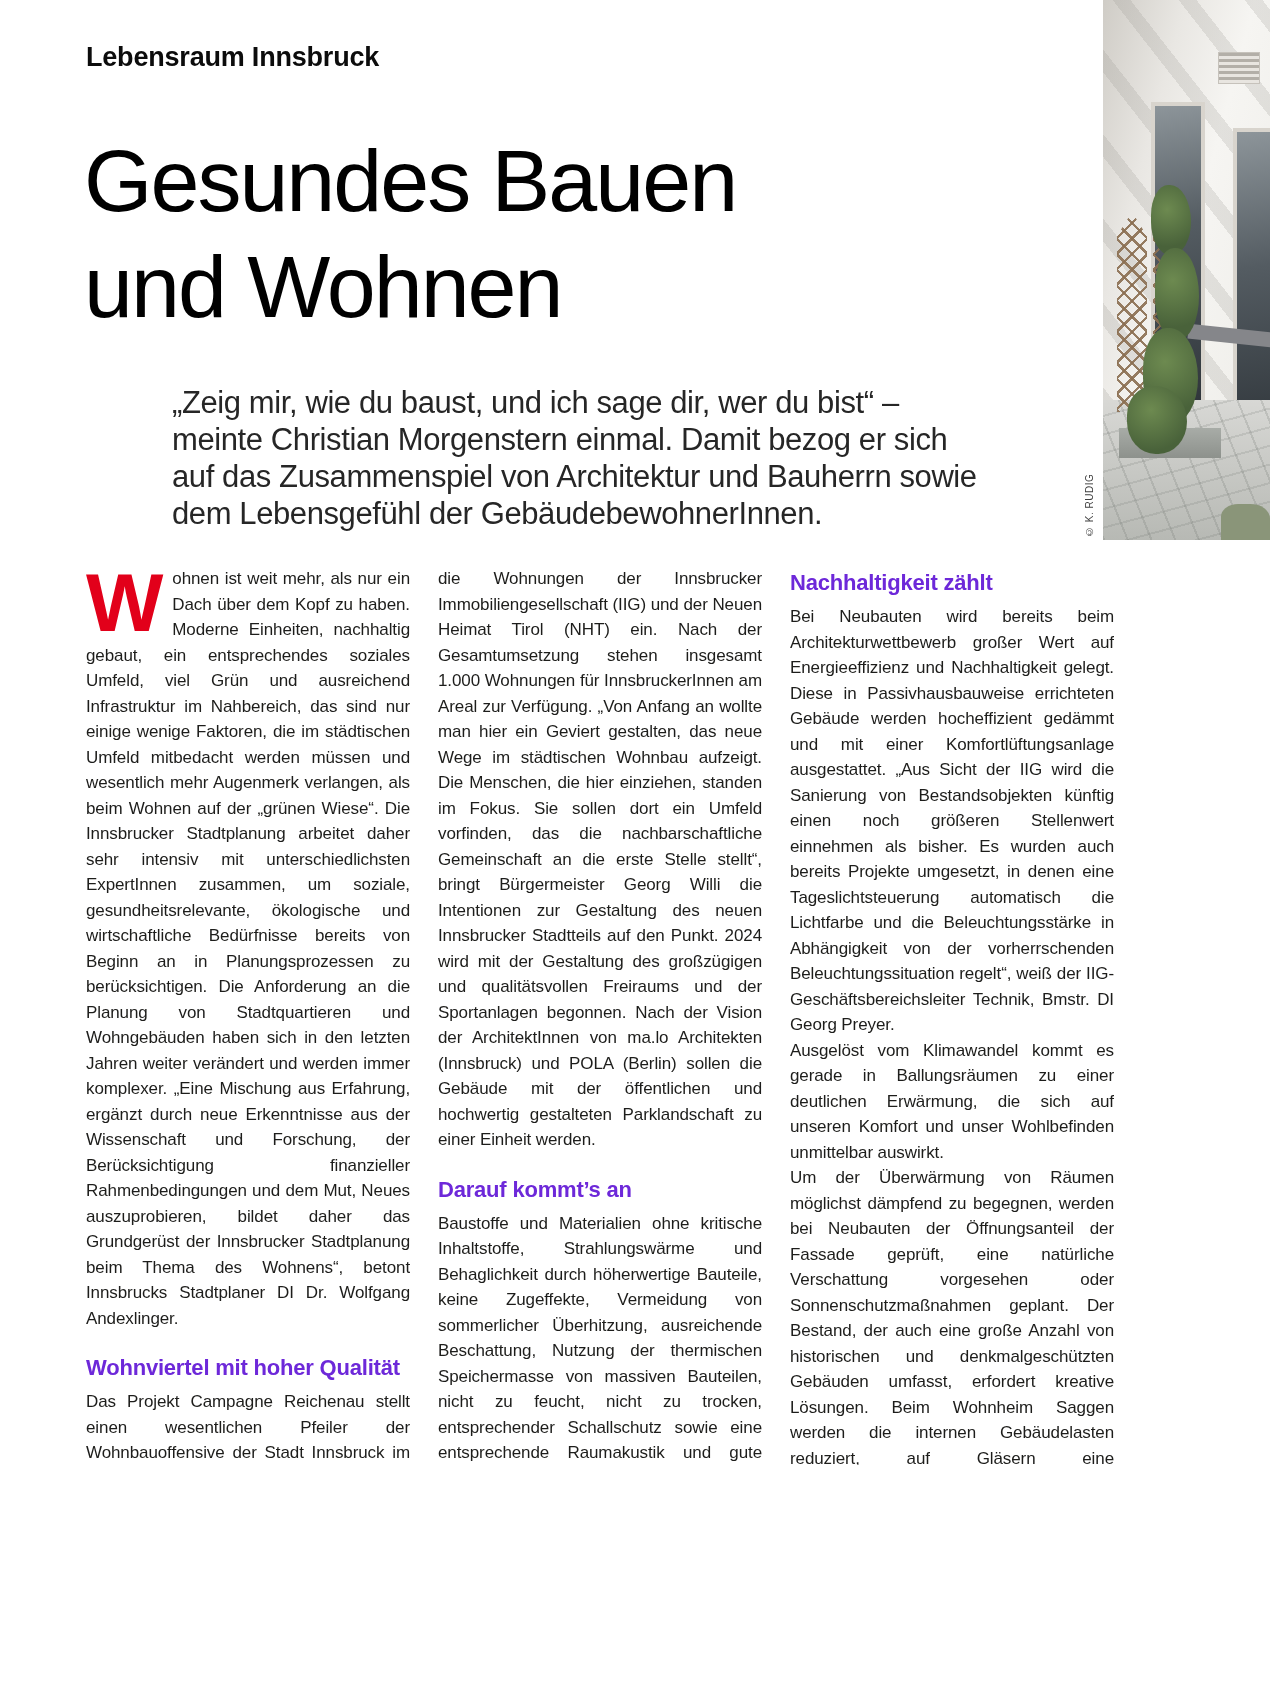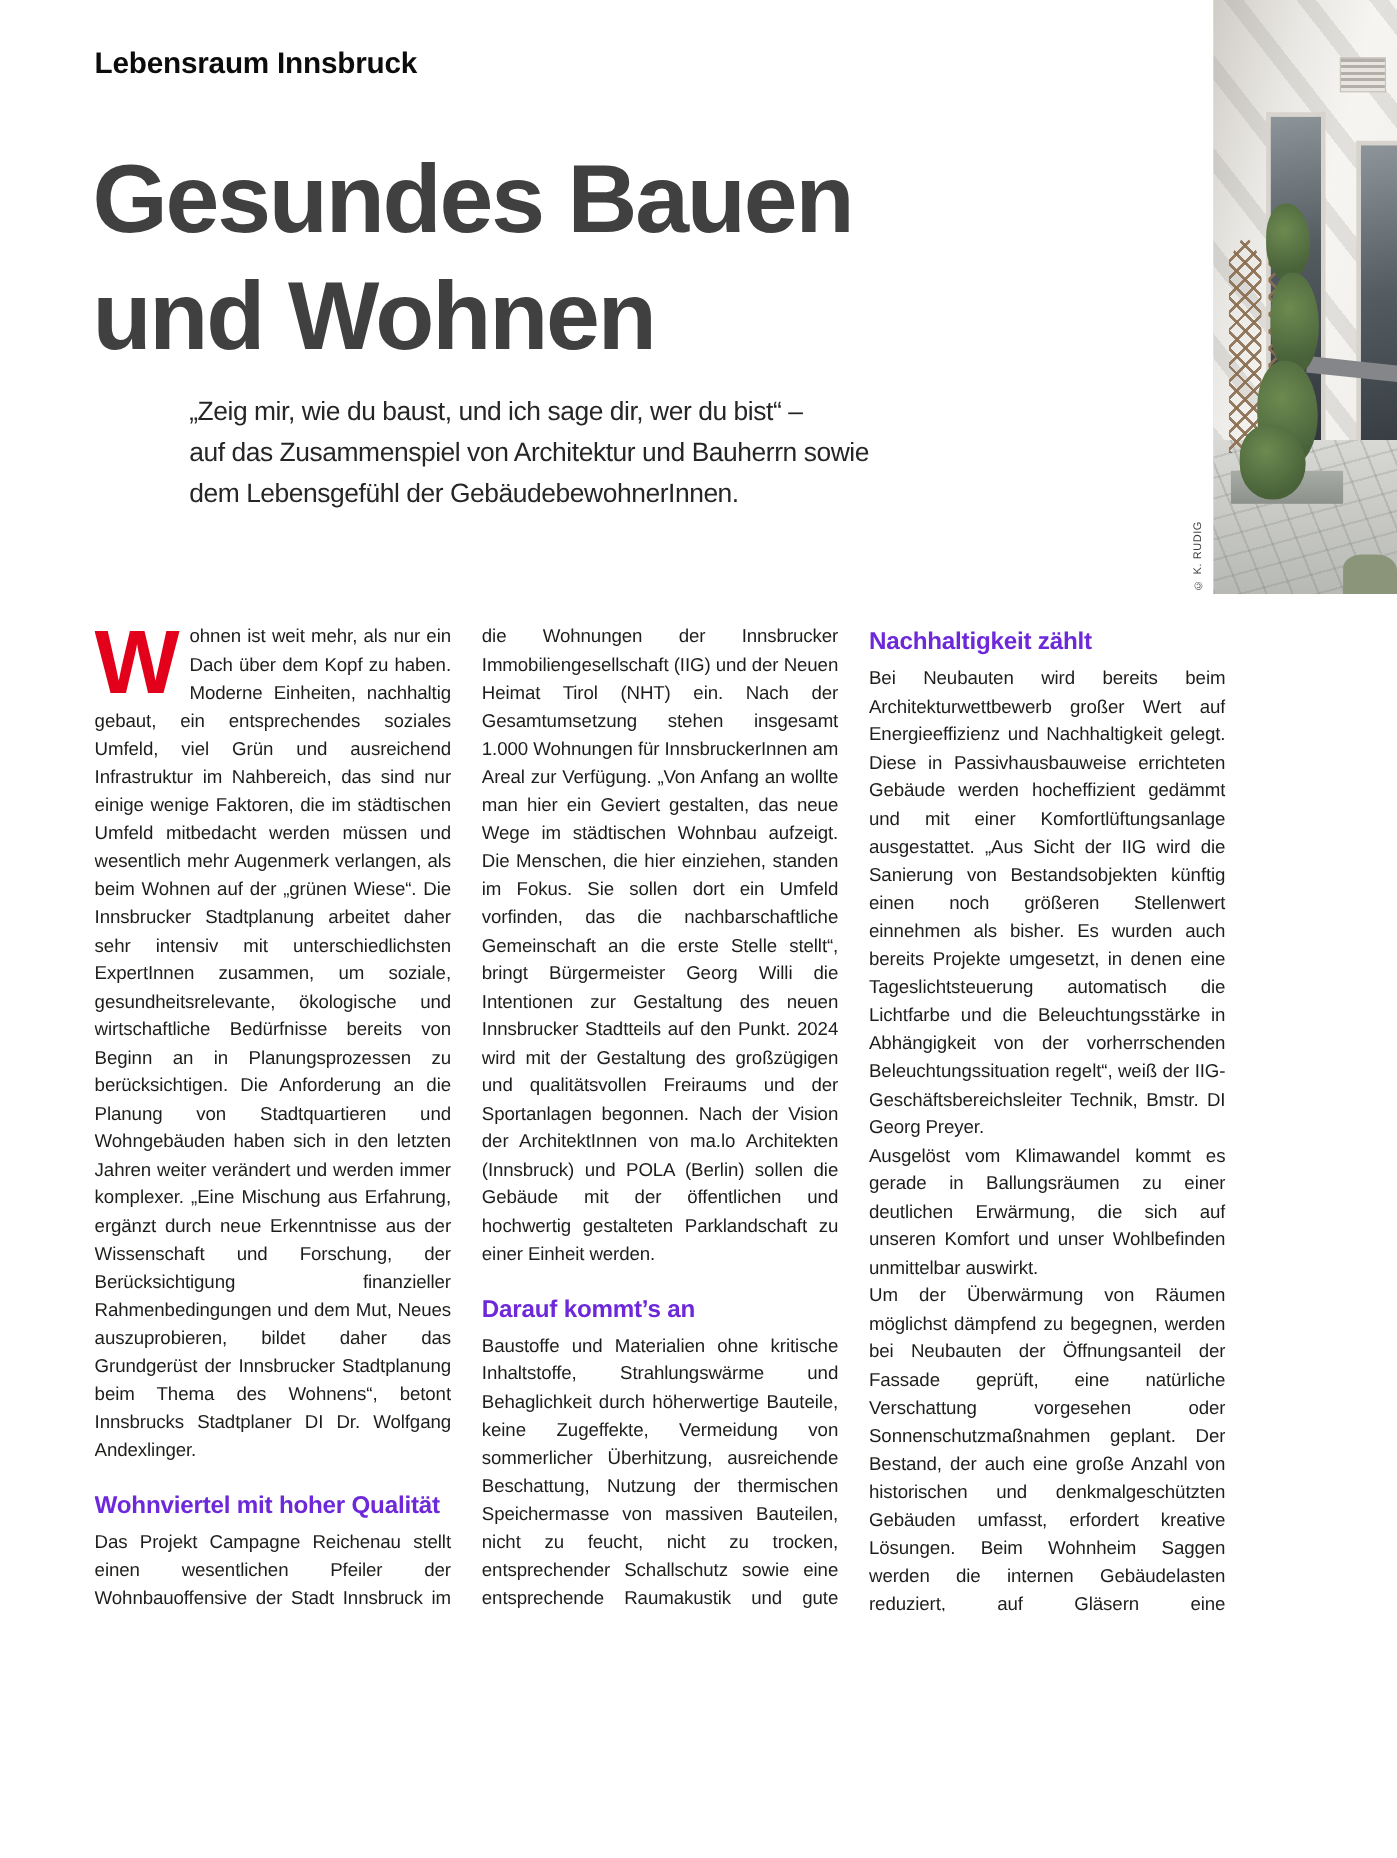--- a/index.html
+++ b/index.html
@@ -13,27 +13,27 @@
     color: #1d1d1b;
   }
 
   
   .kicker {
     position: absolute; left: 86px; top: 42px;
     font-size: 27px; font-weight: bold; letter-spacing: -0.2px; color: #0c0c0c;
   }
   .title {
     position: absolute; left: 84px; top: 128px; margin: 0;
-    font-size: 88px; line-height: 106px; font-weight: bold;
-    letter-spacing: -2px; color: #404040;
+    font-size: 88px; line-height: 106px; font-weight: normal;
+    letter-spacing: -2px; color: #000000;
   }
   .title span { display: block; }
   .standfirst {
-    position: absolute; left: 172px; top: 356px; width: 740px; margin: 0;
-    font-size: 24px; line-height: 37px; letter-spacing: -0.4px; color: #262626;
+    position: absolute; left: 172px; top: 384px; width: 740px; margin: 0;
+    font-size: 31px; line-height: 37px; letter-spacing: -0.4px; color: #262626;
     font-weight: normal;
   }
   .standfirst span { display: block; white-space: nowrap; }
 
   
   .photo {
     position: absolute; left: 1103px; top: 0; width: 167px; height: 540px;
     overflow: hidden; background: #e3e1dd; margin: 0;
   }
   .ph-wall {
@@ -143,20 +143,21 @@
 
   <div class="kicker">Lebensraum Innsbruck</div>
 
   <h1 class="title">
       <span>Gesundes Bauen</span>
       <span>und Wohnen</span>
     </h1>
 
   <p class="standfirst">
     <span>„Zeig mir, wie du baust, und ich sage dir, wer du bist“ –</span>
+    <span>meinte Christian Morgenstern einmal. Damit bezog er sich</span>
     <span>auf das Zusammenspiel von Architektur und Bauherrn sowie</span>
     <span>dem Lebensgefühl der GebäudebewohnerInnen.</span>
   </p>
 
   <figure class="photo">
     <div class="ph-wall"></div>
     <div class="ph-shadow"></div>
     <div class="ph-vent"></div>
     <div class="ph-window-left"></div>
     <div class="ph-window-right"></div>

